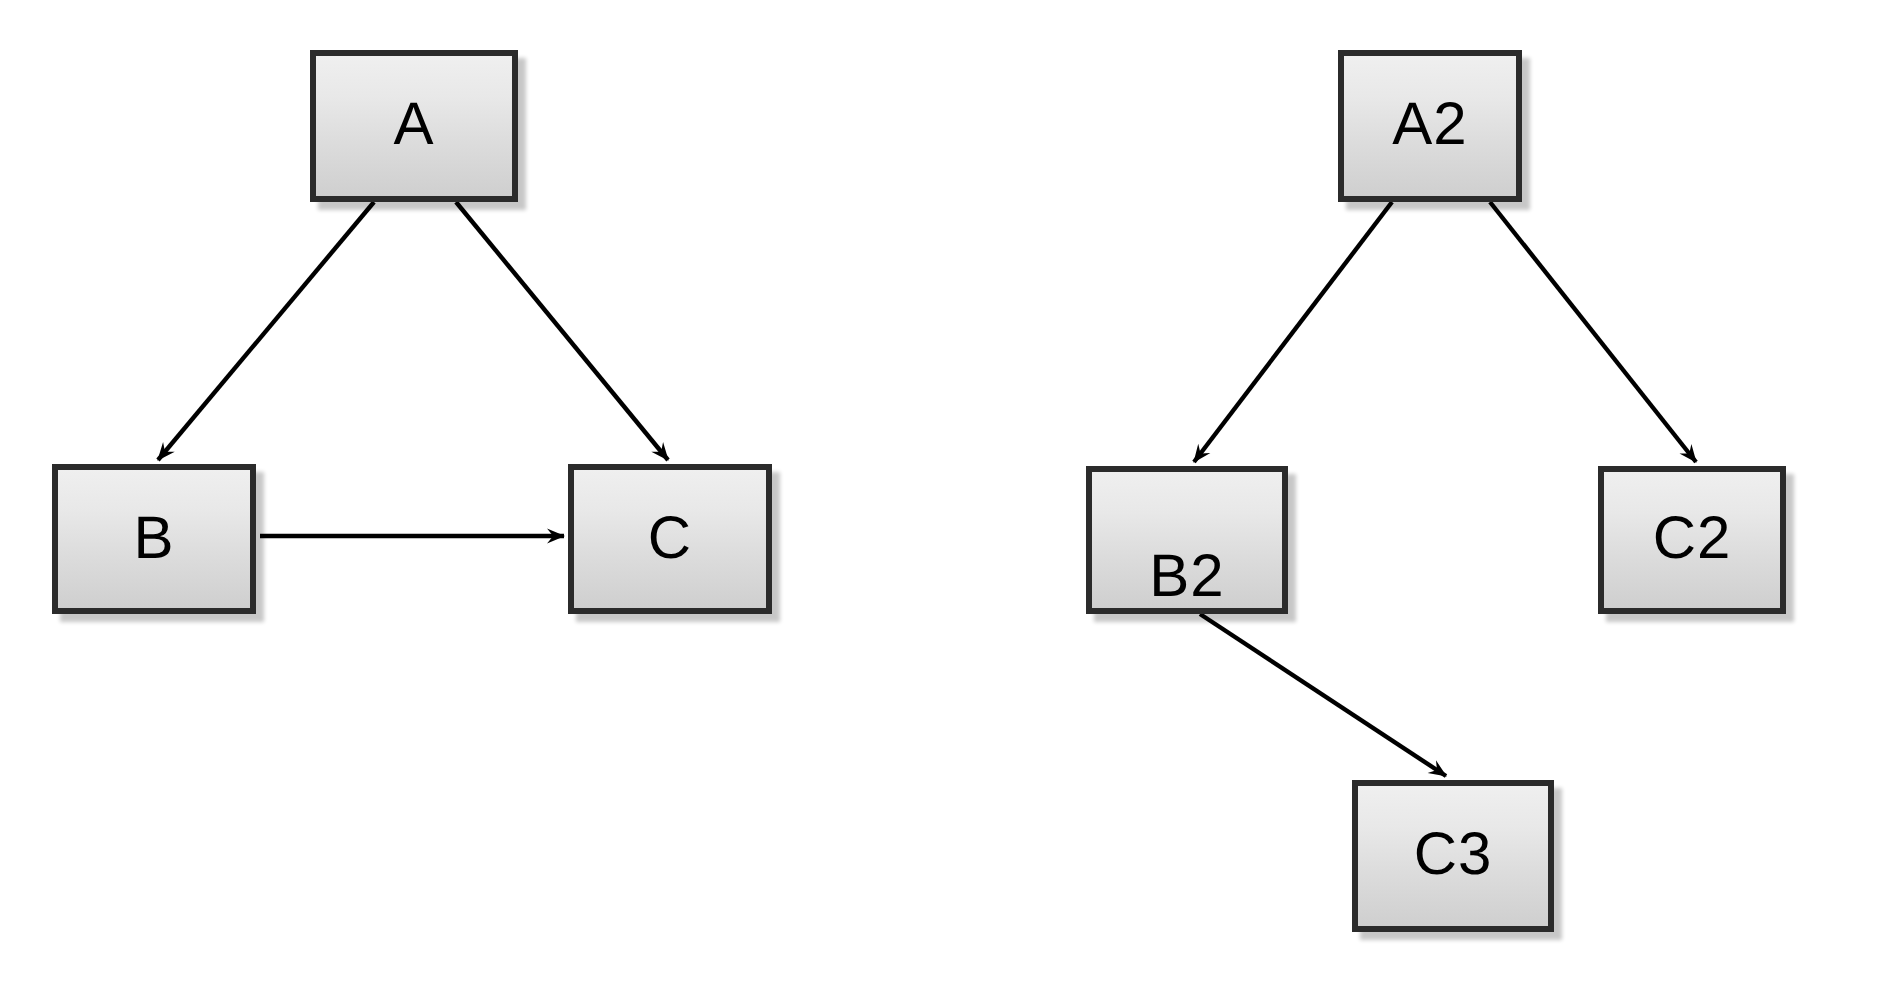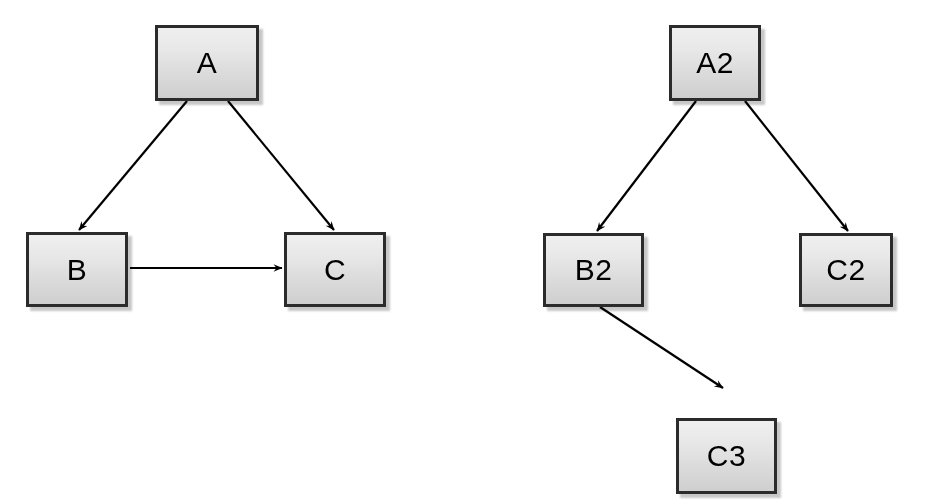--- a/index.html
+++ b/index.html
@@ -78,25 +78,25 @@
   </div>
 
   <div class="node" style="left:284px; top:232px; width:102px; height:75px;">
     <span class="node-label">C</span>
   </div>
 
   <div class="node" style="left:669px; top:25px; width:92px; height:76px;">
     <span class="node-label">A2</span>
   </div>
 
-  <div class="node" style="left:543px; top:233px; width:101px; height:74px;">
+  <div class="node" style="left:543px; top:233px; width:101px; height:74px;align-items:flex-end;">
     <span class="node-label">B2</span>
   </div>
 
   <div class="node" style="left:799px; top:233px; width:94px; height:74px;">
     <span class="node-label">C2</span>
   </div>
 
-  <div class="node" style="left:676px; top:390px; width:101px; height:76px;margin-top:28px;">
+  <div class="node" style="left:676px; top:390px; width:101px; height:76px;">
     <span class="node-label">C3</span>
   </div>
 
 </div>
 
 </body></html>

